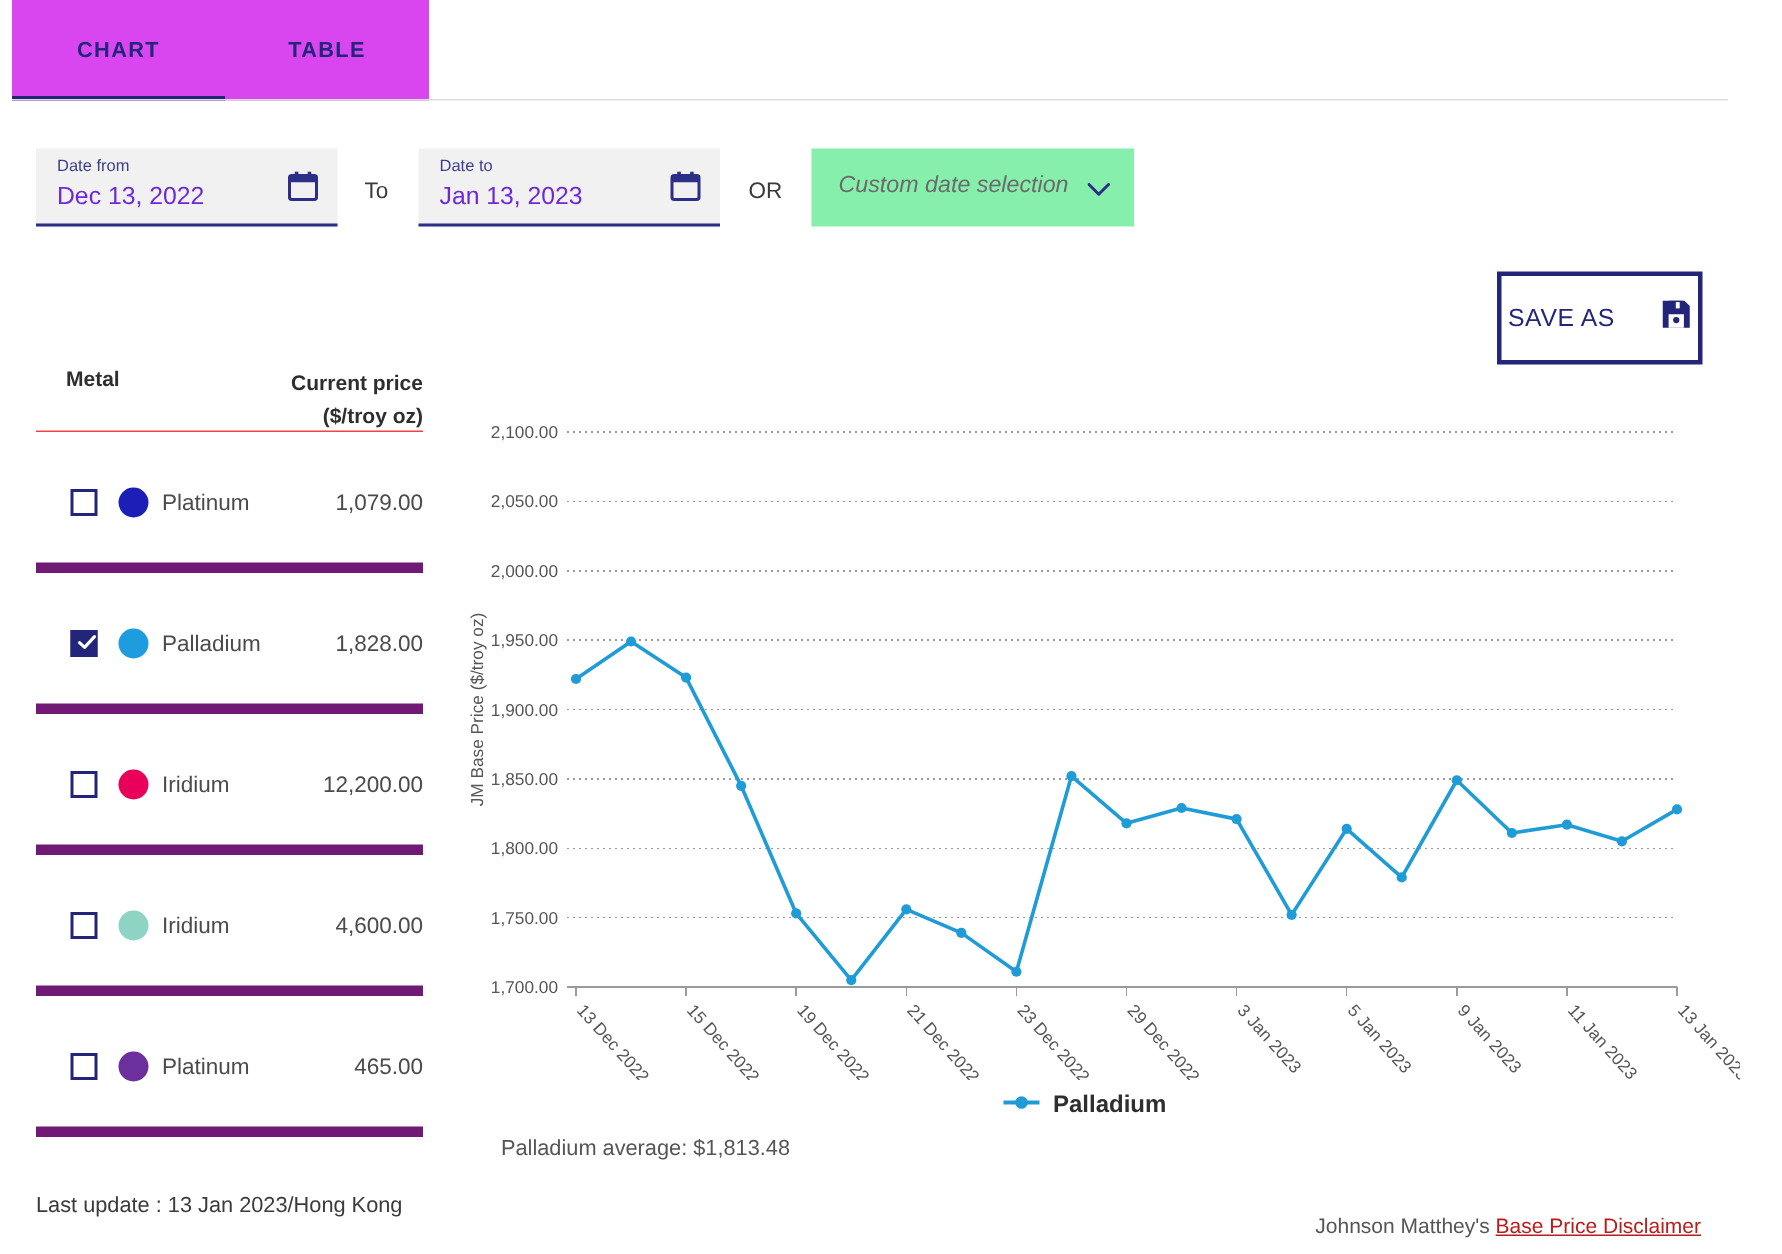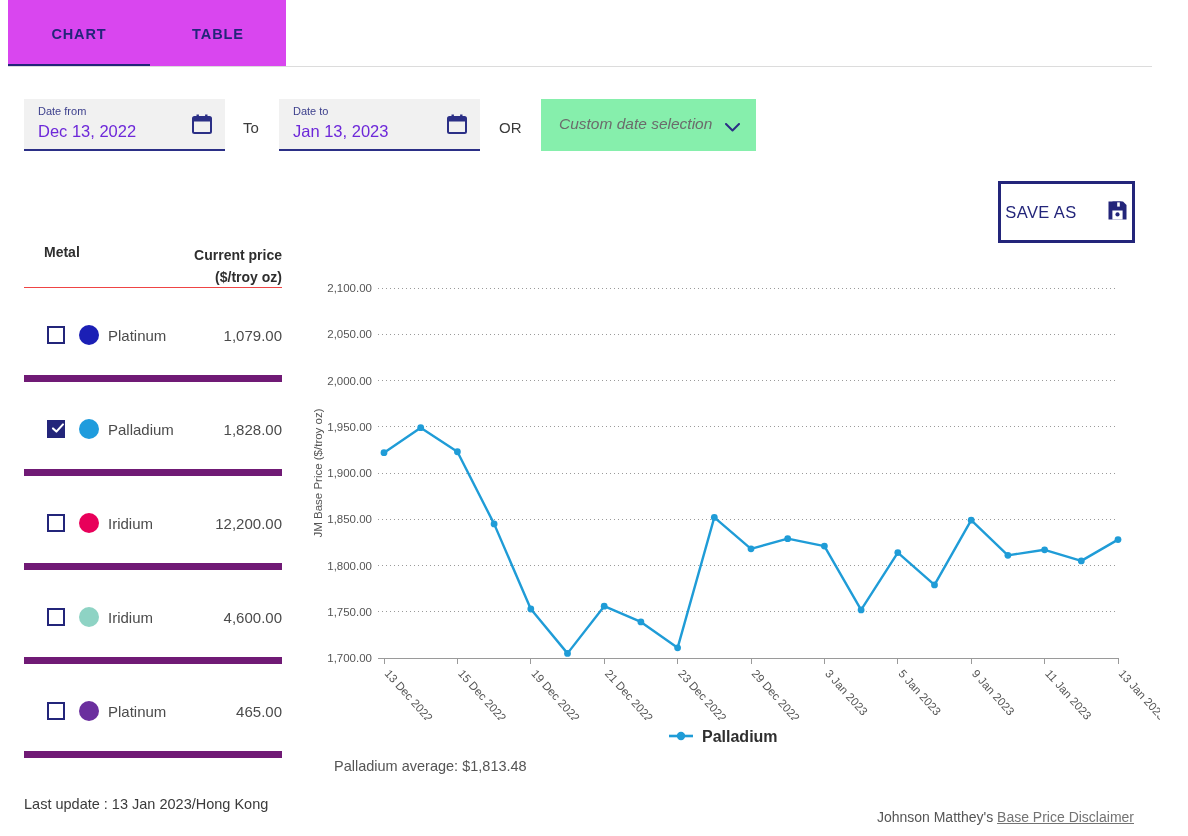--- a/index.html
+++ b/index.html
@@ -125,21 +125,21 @@
   
   .last-update {
     position: absolute; left: 24px; top: 796px;
     font-size: 14.5px; color: #3b3b3b;
   }
   .disclaimer {
     position: absolute; right: 54px; top: 809px;
     font-size: 14px; color: #555;
   }
   .disclaimer a {
-    color: #737373; text-decoration: underline;
+    color: #b91c1c; text-decoration: underline;
   }
 
   
   .chartwrap { position: absolute; left: 300px; top: 250px; width: 860px; height: 540px; }
   .chart-svg { display: block; }
   .avg-text {
     position: absolute; left: 14px; top: 508px;
     font-size: 14.5px; color: #555; margin-left: 20px;
   }
   .legend {

